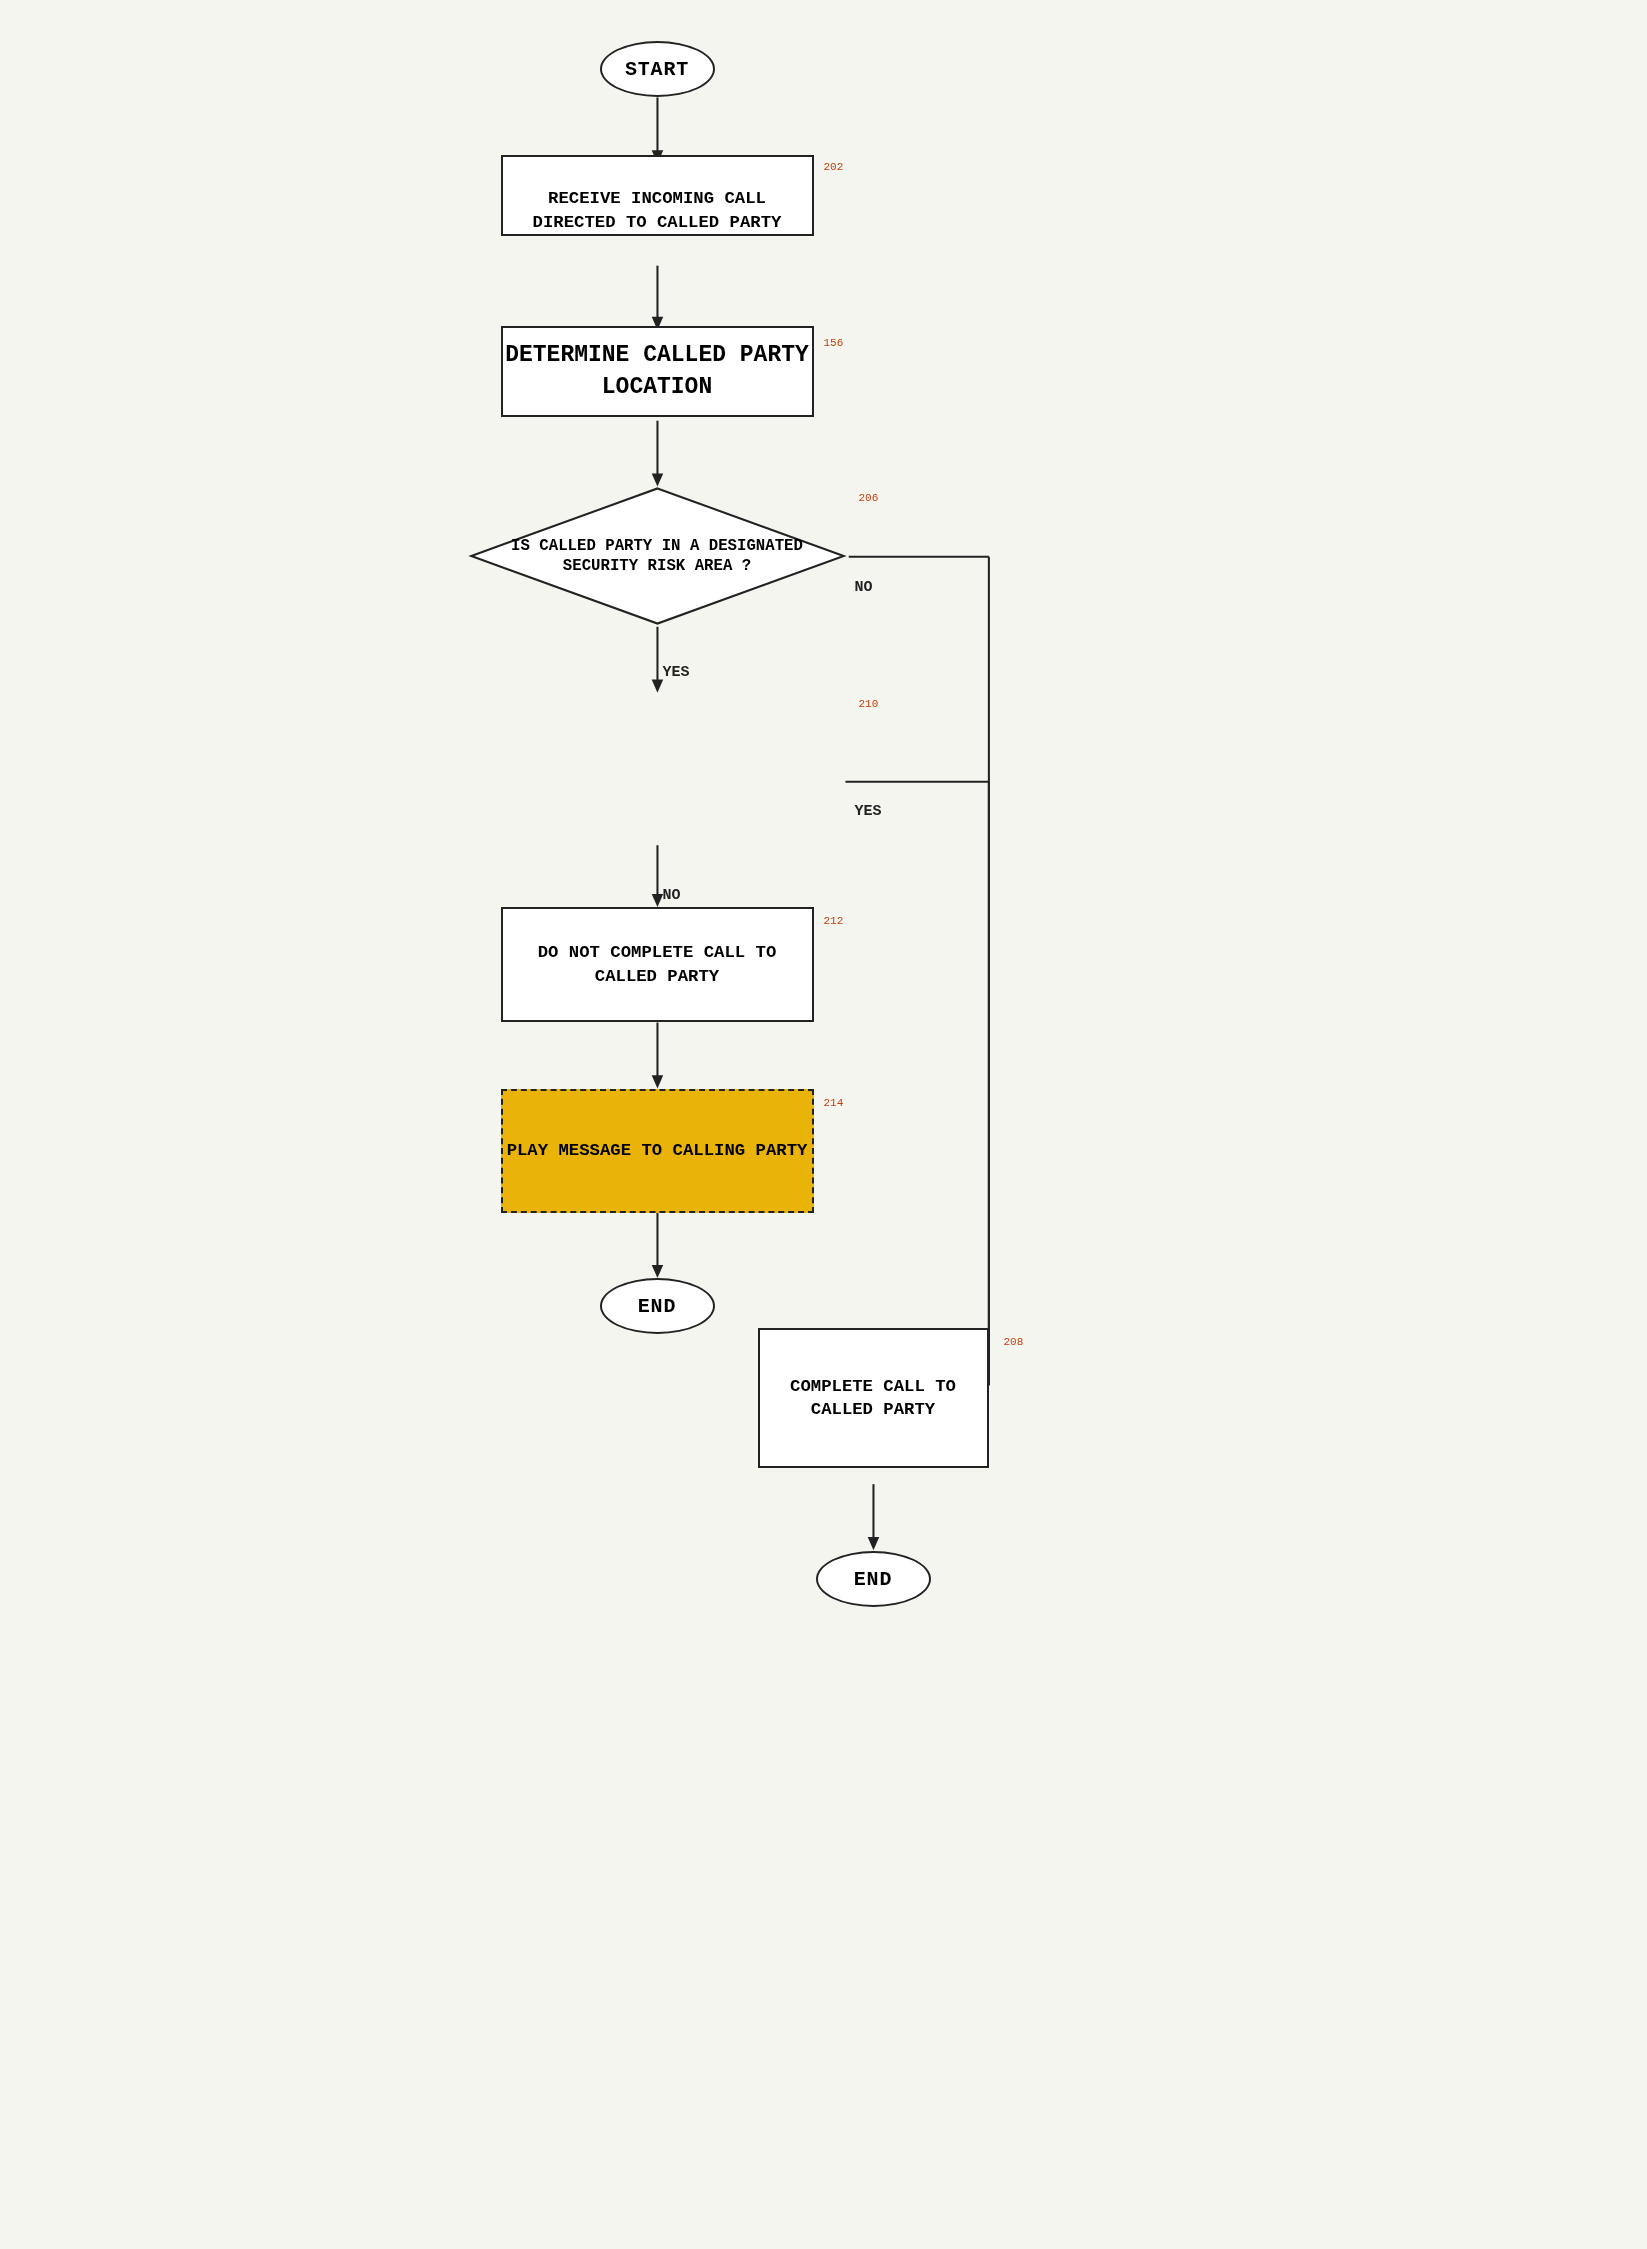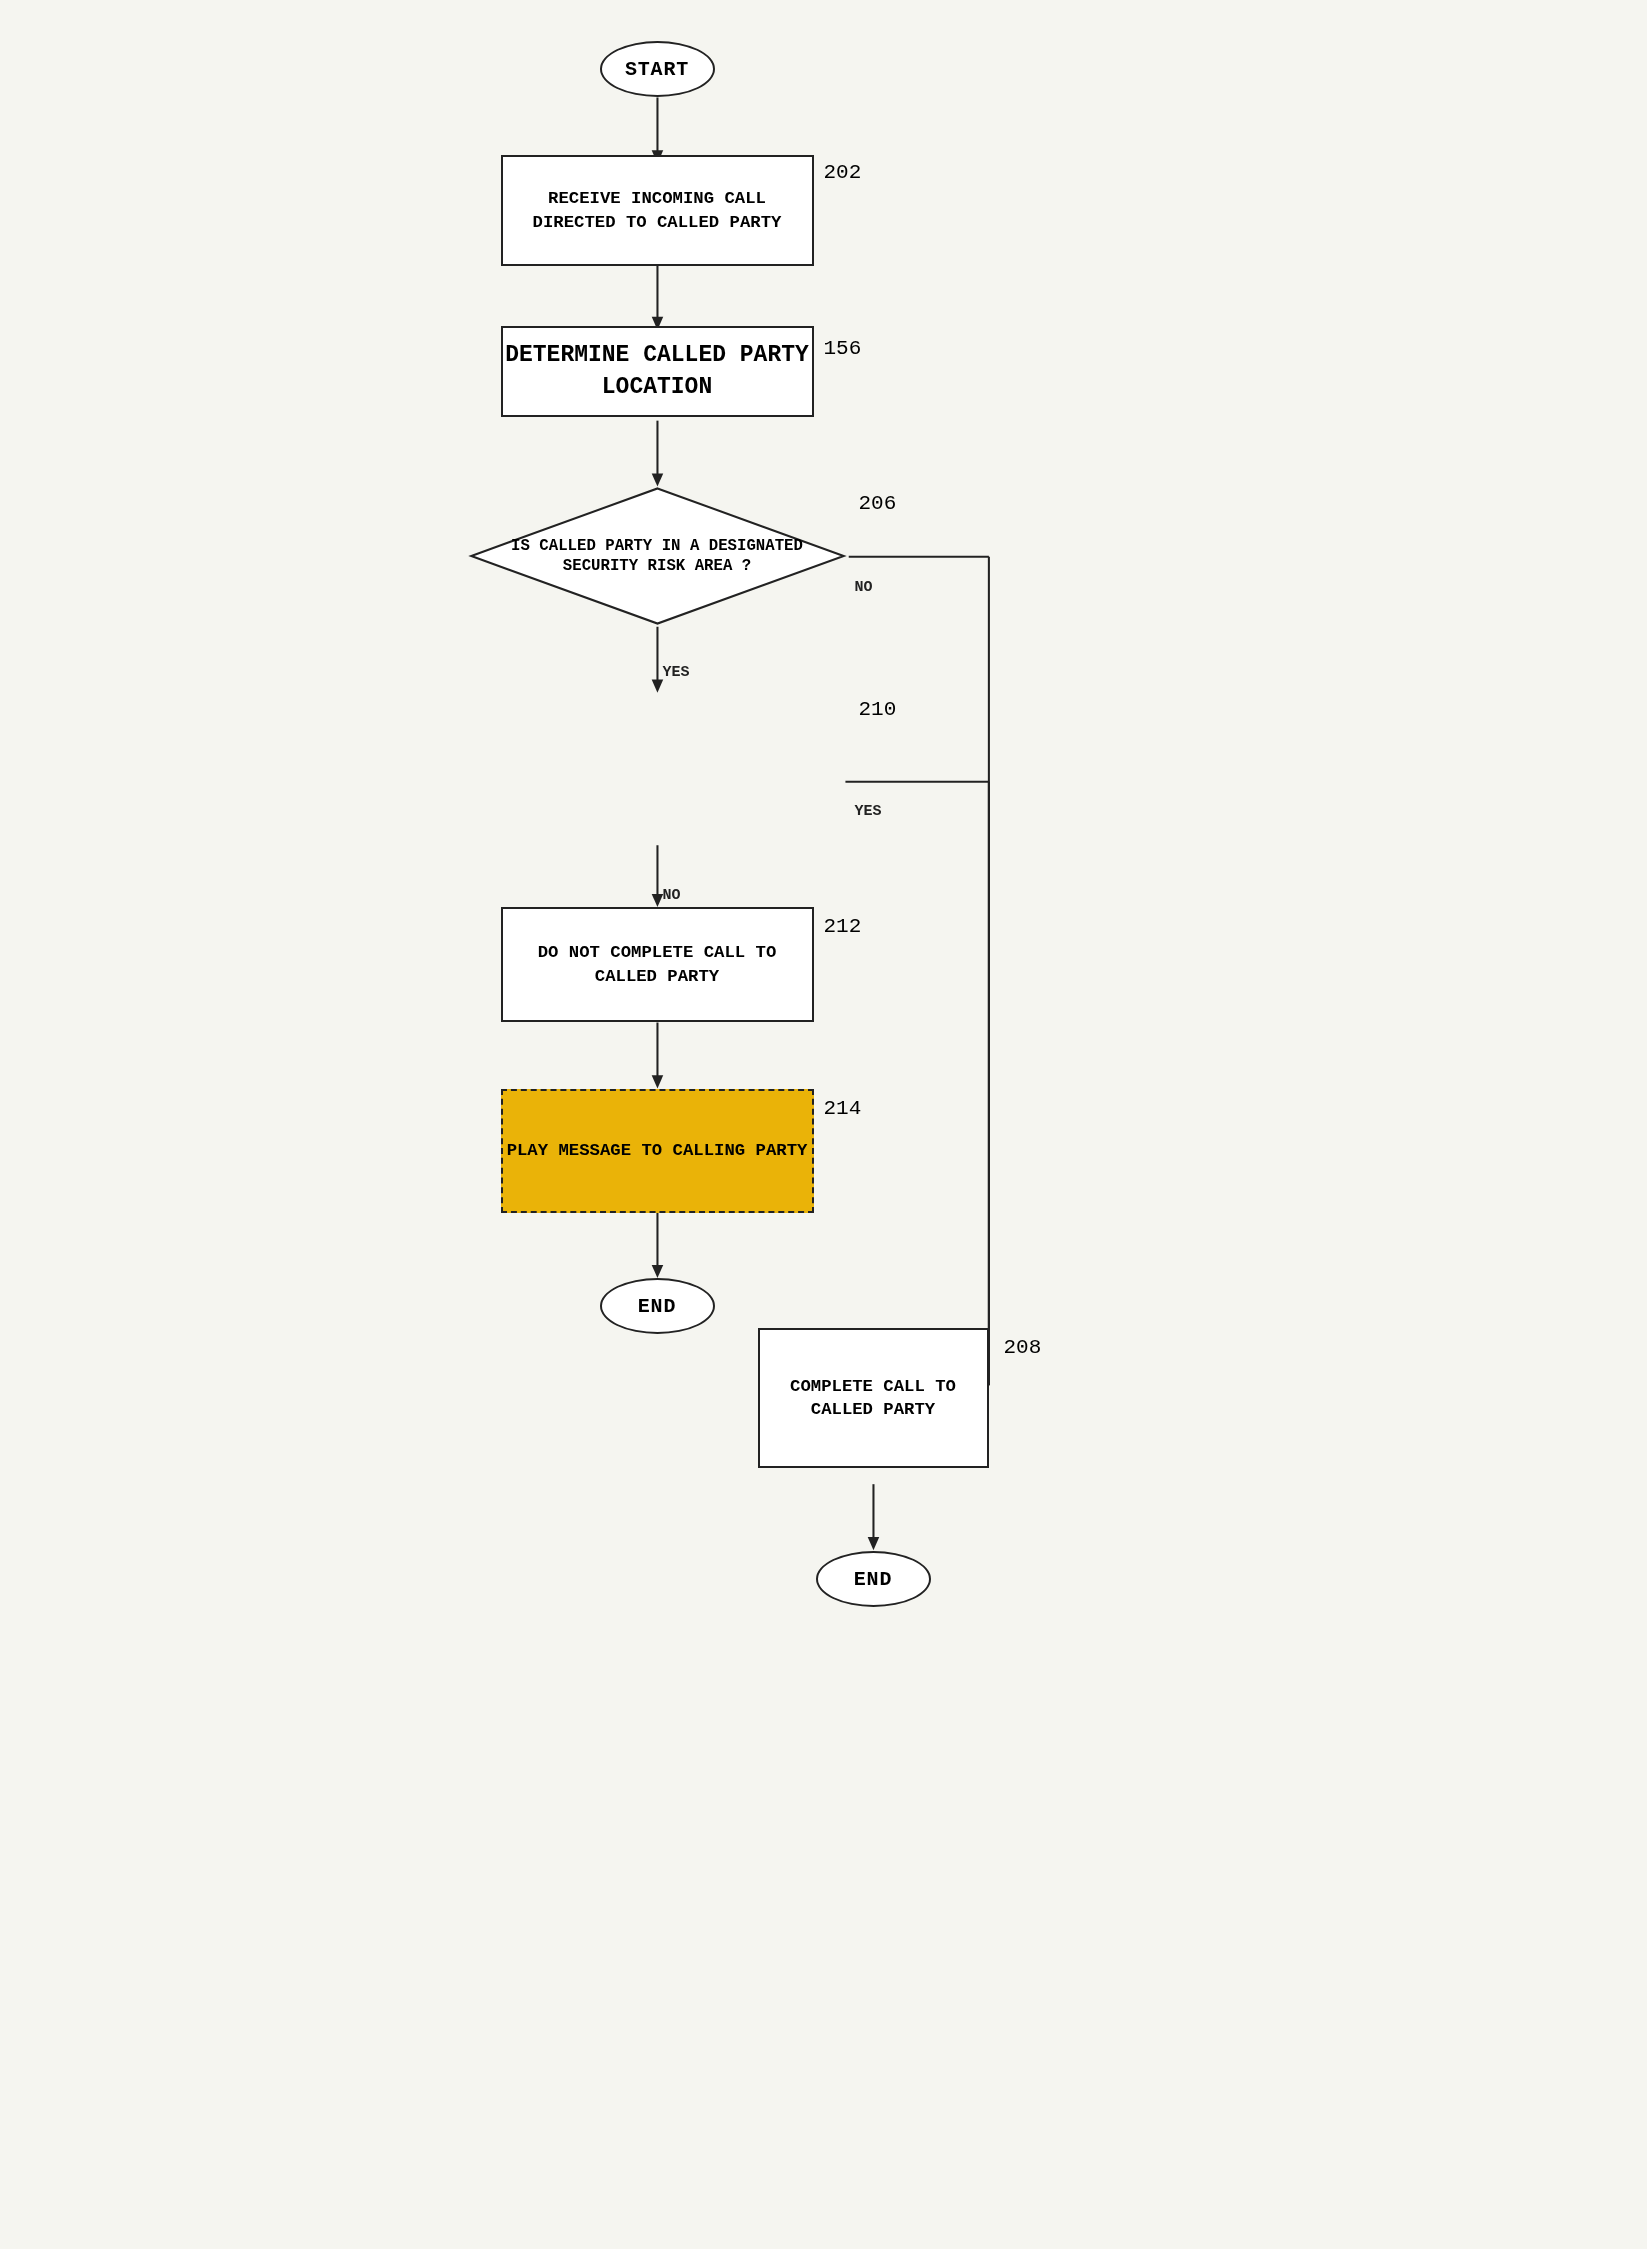--- a/index.html
+++ b/index.html
@@ -84,22 +84,22 @@
     svg.arrows {
       position: absolute;
       top: 0; left: 0;
       width: 100%;
       height: 100%;
       pointer-events: none;
       overflow: visible;
     }
     .ref-label {
       position: absolute;
-      font-size: 21px;
-      color: #000000;
+      font-size: 11px;
+      color: #c2410c;
     }
   </style>
 </head>
 <body>
 
 <div class="diagram">
 
   <svg class="arrows" viewBox="0 0 900 2400" width="742" height="1979">
 
     <line x1="248" y1="78" x2="248" y2="148" stroke="#222" stroke-width="2.5"></line>
@@ -130,21 +130,21 @@
 
     <line x1="248" y1="1430" x2="248" y2="1500" stroke="#222" stroke-width="2.5"></line>
     <polygon points="241,1494 248,1510 255,1494" fill="#222"></polygon>
 
     <line x1="510" y1="1760" x2="510" y2="1830" stroke="#222" stroke-width="2.5"></line>
     <polygon points="503,1824 510,1840 517,1824" fill="#222"></polygon>
   </svg>
 
   <div class="fc-ellipse" style="left:147px; top:8.2px; width:115px; height:56px; font-size:20px;">START</div>
 
-  <div class="fc-rect" style="left:48px; top:122px; width:313px; height:111px; font-size:17.3px; line-height:1.35;">
+  <div class="fc-rect" style="left:48px; top:122px; width:313px; height:81px; font-size:17.3px; line-height:1.35;align-items:flex-end;">
     <span>RECEIVE INCOMING CALL
 DIRECTED TO CALLED PARTY</span>
   </div>
   <span class="ref-label" style="left:371px; top:128px;">202</span>
 
   <div class="fc-rect" style="left:48px; top:293px; width:313px; height:91px; font-size:23px; line-height:1.35;">
     <span>DETERMINE CALLED PARTY
 LOCATION</span>
   </div>
   <span class="ref-label" style="left:371px; top:304px;">156</span>

